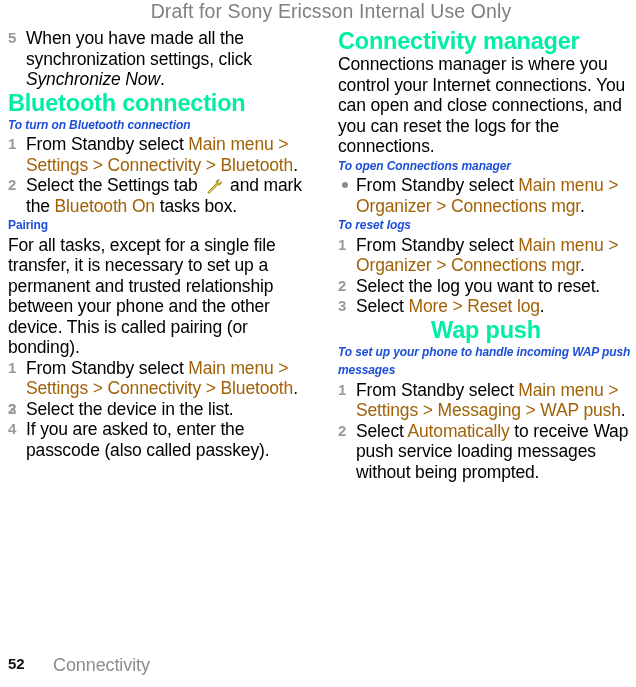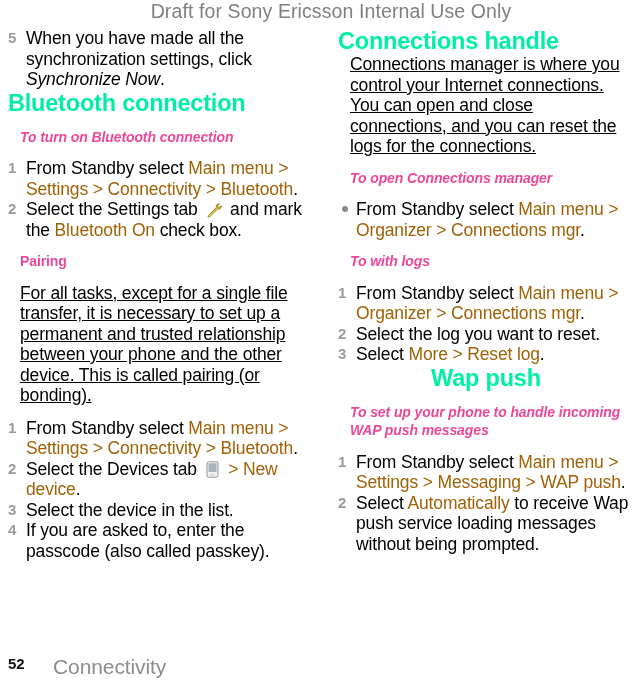--- a/index.html
+++ b/index.html
@@ -52,43 +52,42 @@
     color: #00efa4;
     margin: 0;
     padding: 0;
     line-height: 26px;
     letter-spacing: -0.2px;
   }
   .sec-gap-bt { margin-top: 18px; }
   .sec-gap-wp { margin-top: 16px; text-align: center; }
 
   h2.task-title {
-    font-size: 14px;
+    font-size: 12px;
     font-weight: bold;
     font-style: italic;
-    color: #ec4899;
-    margin: 12px;
+    color: #1d4ed8;
+    margin: 0;
     padding: 0;
     line-height: 18.5px;
     letter-spacing: -0.1px;
   }
   h2.task-title.upright {
     font-style: normal;
     font-weight: bold;
   }
   .task-gap { margin-top: 11px; }
 
   p.body-text {
     font-size: 17.5px;
     line-height: 20.5px;
-    margin: 12px;
+    margin: 0;
     padding: 0;
     color: #000000;
     letter-spacing: -0.15px;
-    text-decoration: underline;
   }
   p.body-text.tight { margin-top: 0px; }
 
   ol.steps, ul.steps {
     list-style: none;
     margin: 0;
     padding: 0;
   }
   li.step {
     position: relative;
@@ -148,21 +147,21 @@
     left: 0px;
     top: 0px;
     font-size: 15px;
     font-weight: bold;
     color: #111111;
   }
   .footer .chapter {
     position: absolute;
     left: 45px;
     top: 0px;
-    font-size: 21px;
+    font-size: 18px;
     color: #8c8c8c;
     letter-spacing: -0.1px;
   }
 </style>
 </head>
 <body>
 
 <div class="page">
 
   <div class="draft-header">Draft for Sony Ericsson Internal Use Only</div>
@@ -185,68 +184,63 @@
       <ol class="steps">
         <li class="step">
           <span class="num">1</span>
           <span><span>From Standby select </span><span class="menu-path">Main menu &gt; Settings &gt; Connectivity &gt; Bluetooth</span><span>.</span></span>
         </li>
         <li class="step">
           <span class="num">2</span>
           <span><span>Select the Settings tab </span><span class="icon-wrench"><svg viewBox="0 0 24 24" width="17" height="17" aria-hidden="true">
                   <path d="M20.5 4.2a3.9 3.9 0 0 0-4.6 5.1L4.6 20.6a1.3 1.3 0 0 0 1.9 1.8L17.8 11.2a3.9 3.9 0 0 0 5.1-4.6l-2.2 2.2-2.4-.6-.6-2.4z" fill="#e7c33a" stroke="#8a6d1a" stroke-width="1.1" stroke-linejoin="round"></path>
                   <path d="M6 19.4l1 1" stroke="#ffffff" stroke-width="1" stroke-linecap="round"></path>
-                </svg></span><span> and mark the </span><span class="menu-path">Bluetooth On</span><span> check box.</span></span>
+                </svg></span><span> and mark the </span><span class="menu-path">Bluetooth On</span><span> tasks box.</span></span>
         </li>
       </ol>
 
       <h2 class="task-title upright task-gap">Pairing</h2>
       <p class="body-text tight">For all tasks, except for a single file transfer, it is necessary to set up a permanent and trusted relationship between your phone and the other device. This is called pairing (or bonding).</p>
 
 
       <ol class="steps">
         <li class="step">
           <span class="num">1</span>
           <span><span>From Standby select </span><span class="menu-path">Main menu &gt; Settings &gt; Connectivity &gt; Bluetooth</span><span>.</span></span>
         </li>
         <li class="step">
           <span class="num">2</span>
-          <span><span>Select the Devices tab </span><span class="icon-device"><svg viewBox="0 0 14 18" width="15" height="17" aria-hidden="true">
-                  <rect x="1.2" y="0.8" width="11.6" height="16.4" rx="2" fill="#f2f2f2" stroke="#9aa0a6" stroke-width="1.2"></rect>
-                  <rect x="2.8" y="2.4" width="8.4" height="9.2" rx="0.6" fill="#aab4bd"></rect>
-                  <rect x="4.6" y="13.4" width="4.8" height="2.1" rx="1" fill="#d7dade"></rect>
-                </svg></span><span> </span><span class="menu-path">&gt; New device</span><span>.</span></span>
         </li>
         <li class="step">
           <span class="num">3</span>
           <span><span>Select the device in the list.</span><span class="menu-path"></span><span></span></span>
         </li>
         <li class="step">
           <span class="num">4</span>
           <span><span>If you are asked to, enter the passcode (also called passkey).</span><span class="menu-path"></span><span></span></span>
         </li>
       </ol>
 
     </div>
 
     <div class="col col-right">
 
-      <h1 class="section-title">Connections handle</h1>
+      <h1 class="section-title">Connectivity manager</h1>
       <p class="body-text tight">Connections manager is where you control your Internet connections. You can open and close connections, and you can reset the logs for the connections.</p>
 
       <h2 class="task-title task-gap">To open Connections manager</h2>
 
       <ul class="steps">
         <li class="step">
           <span class="bullet"></span>
           <span><span>From Standby select </span><span class="menu-path">Main menu &gt; Organizer &gt; Connections mgr</span><span>.</span></span>
         </li>
       </ul>
 
-      <h2 class="task-title task-gap">To with logs</h2>
+      <h2 class="task-title task-gap">To reset logs</h2>
 
       <ol class="steps">
         <li class="step">
           <span class="num">1</span>
           <span><span>From Standby select </span><span class="menu-path">Main menu &gt; Organizer &gt; Connections mgr</span><span>.</span></span>
         </li>
         <li class="step">
           <span class="num">2</span>
           <span><span>Select the log you want to reset.</span><span class="menu-path"></span><span></span></span>
         </li>

